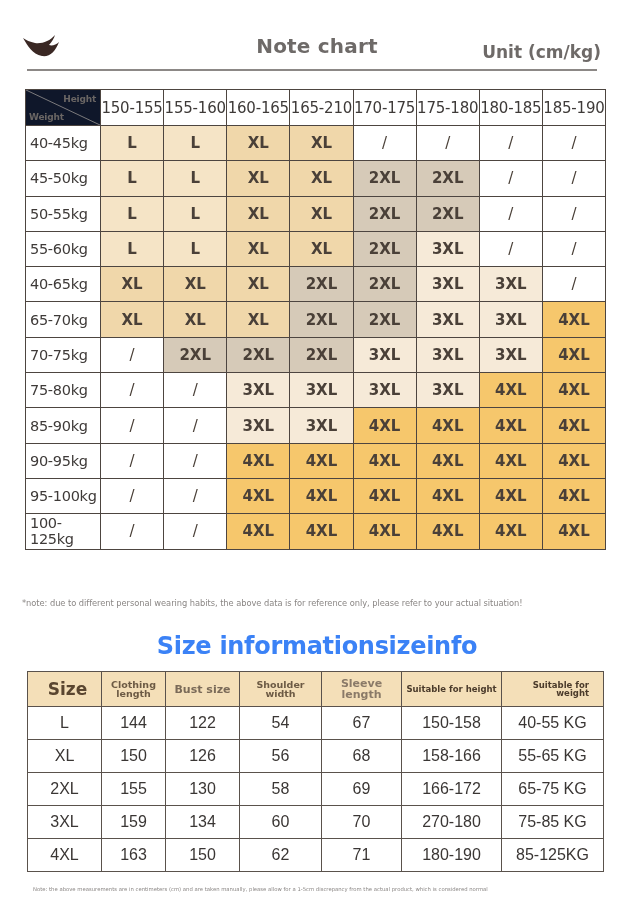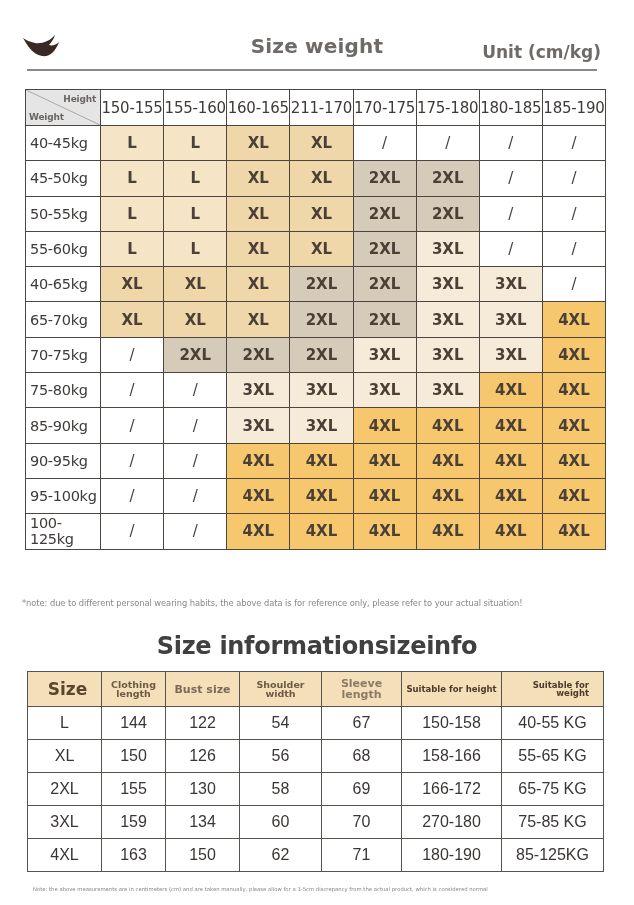--- a/index.html
+++ b/index.html
@@ -10,35 +10,35 @@
   .title { position: absolute; left: 0; width: 634px; top: 34px; text-align: center;
            font-size: 20px; font-weight: bold; color: #6e6a68; letter-spacing: 0.2px; }
   .unit { position: absolute; right: 33px; top: 42px; font-size: 17px; font-weight: bold; color: #6e6a68; }
   .top-rule { position: absolute; left: 27px; top: 69px; width: 570px; height: 2px; background: #8c8886; }
 
   table { border-collapse: collapse; table-layout: fixed; position: absolute; }
   #chart { left: 25px; top: 89px; width: 580px; }
   #chart td, #chart th { border: 1.3px solid #4d4540; text-align: center; vertical-align: middle;
                          font-size: 15px; font-weight: bold; color: #4a4038; height: 35.3px; padding: 0; }
   #chart thead th { height: 36px; font-weight: normal; font-size: 15px; color: #3e3a38; background: #fff; letter-spacing: -0.2px; }
-  #chart .corner { position: relative; background: #e5e5e5; }
+  #chart .corner { position: relative; background: #0f172a; }
   #chart .corner svg { position: absolute; left: 0; top: 0; width: 100%; height: 100%; }
   #chart .corner .h { position: absolute; right: 4px; top: 4px; font-size: 9px; font-weight: bold; color: #6a6664; }
   #chart .corner .w { position: absolute; left: 3px; bottom: 3px; font-size: 9px; font-weight: bold; color: #6a6664; }
   #chart .rowlabel { font-weight: normal; font-size: 14.5px; color: #3e3a38; text-align: left; padding-left: 4px; background: #fff; letter-spacing: -0.3px; }
   #chart td.slash { font-weight: normal; color: #4a4038; background: #ffffff; }
   #chart td.c-L { background: #f5e4c6; }
   #chart td.c-XL { background: #f0d7aa; }
   #chart td.c-2XL { background: #d6cab8; }
   #chart td.c-3XL { background: #f6ead8; }
   #chart td.c-4XL { background: #f6c76c; }
 
   .note1 { position: absolute; left: 22px; top: 598px; font-size: 8.3px; color: #8a8684; letter-spacing: -0.05px; white-space: nowrap; }
   .title2 { position: absolute; left: 0; width: 634px; top: 632px; text-align: center;
-            font-size: 24px; font-weight: bold; color: #404040; letter-spacing: -0.3px; }
+            font-size: 24px; font-weight: bold; color: #3b82f6; letter-spacing: -0.3px; }
 
   #info { left: 27px; top: 671px; width: 576px; }
   #info th, #info td { border: 1px solid #5a524c; text-align: center; vertical-align: middle; padding: 0; }
   #info thead th { background: #f4dfb8; height: 35px; color: #6c5a44; font-size: 9.5px; font-weight: bold; line-height: 1.0; }
   #info thead th.size { font-size: 17px; color: #5a4630; padding-left: 6px; }
   #info thead th.bust { font-size: 11px; color: #7a6a58; }
   #info thead th.sleeve { font-size: 11px; font-weight: bold; color: #8a7a68; }
   #info thead th.weight { text-align: right; padding-right: 14px; font-size: 8.5px; color: #4a3a2a; }
   #info thead th.height { font-size: 8.5px; color: #4a3a2a; }
   #info td { height: 33px; font-family: "Liberation Sans", sans-serif; font-size: 16px; color: #3a3634; background: #fff; }
@@ -46,42 +46,42 @@
   .note2 { position: absolute; left: 33px; top: 886px; font-size: 5.3px; color: #8a8684; white-space: nowrap; }
 </style>
 </head>
 <body>
 
 <div class="logo">
   <svg viewBox="0 0 38 28" width="38" height="28">
     <path d="M1 6 C6 14 10 22 20 24 C28 25 33 20 37 10 C34 13 30 14 27 13 C30 10 32 6 33 3 C28 9 20 12 13 11 C8 10 4 8 1 6 Z" fill="#3a2824"></path>
   </svg>
 </div>
-<div class="title">Size weight</div>
+<div class="title">Note chart</div>
 <div class="unit">Unit (cm/kg)</div>
 <div class="top-rule"></div>
 
 <table id="chart">
   <colgroup>
     <col style="width:75px">
     <col span="8" style="width:63.125px">
   </colgroup>
   <thead>
     <tr>
       <th class="corner">
         <svg viewBox="0 0 75 36" preserveAspectRatio="none">
             <line x1="0" y1="0" x2="75" y2="36" stroke="#9a9694" stroke-width="0.8"></line>
           </svg>
         <span class="h">Height</span>
         <span class="w">Weight</span>
       </th>
       <th>150-155</th>
       <th>155-160</th>
       <th>160-165</th>
-      <th>211-170</th>
+      <th>165-210</th>
       <th>170-175</th>
       <th>175-180</th>
       <th>180-185</th>
       <th>185-190</th>
     </tr>
   </thead>
   <tbody id="chart-body">
       <tr>
         <td class="rowlabel">40-45kg</td>
         <td class="c-L" style="background: rgb(245, 228, 198);">L</td>

